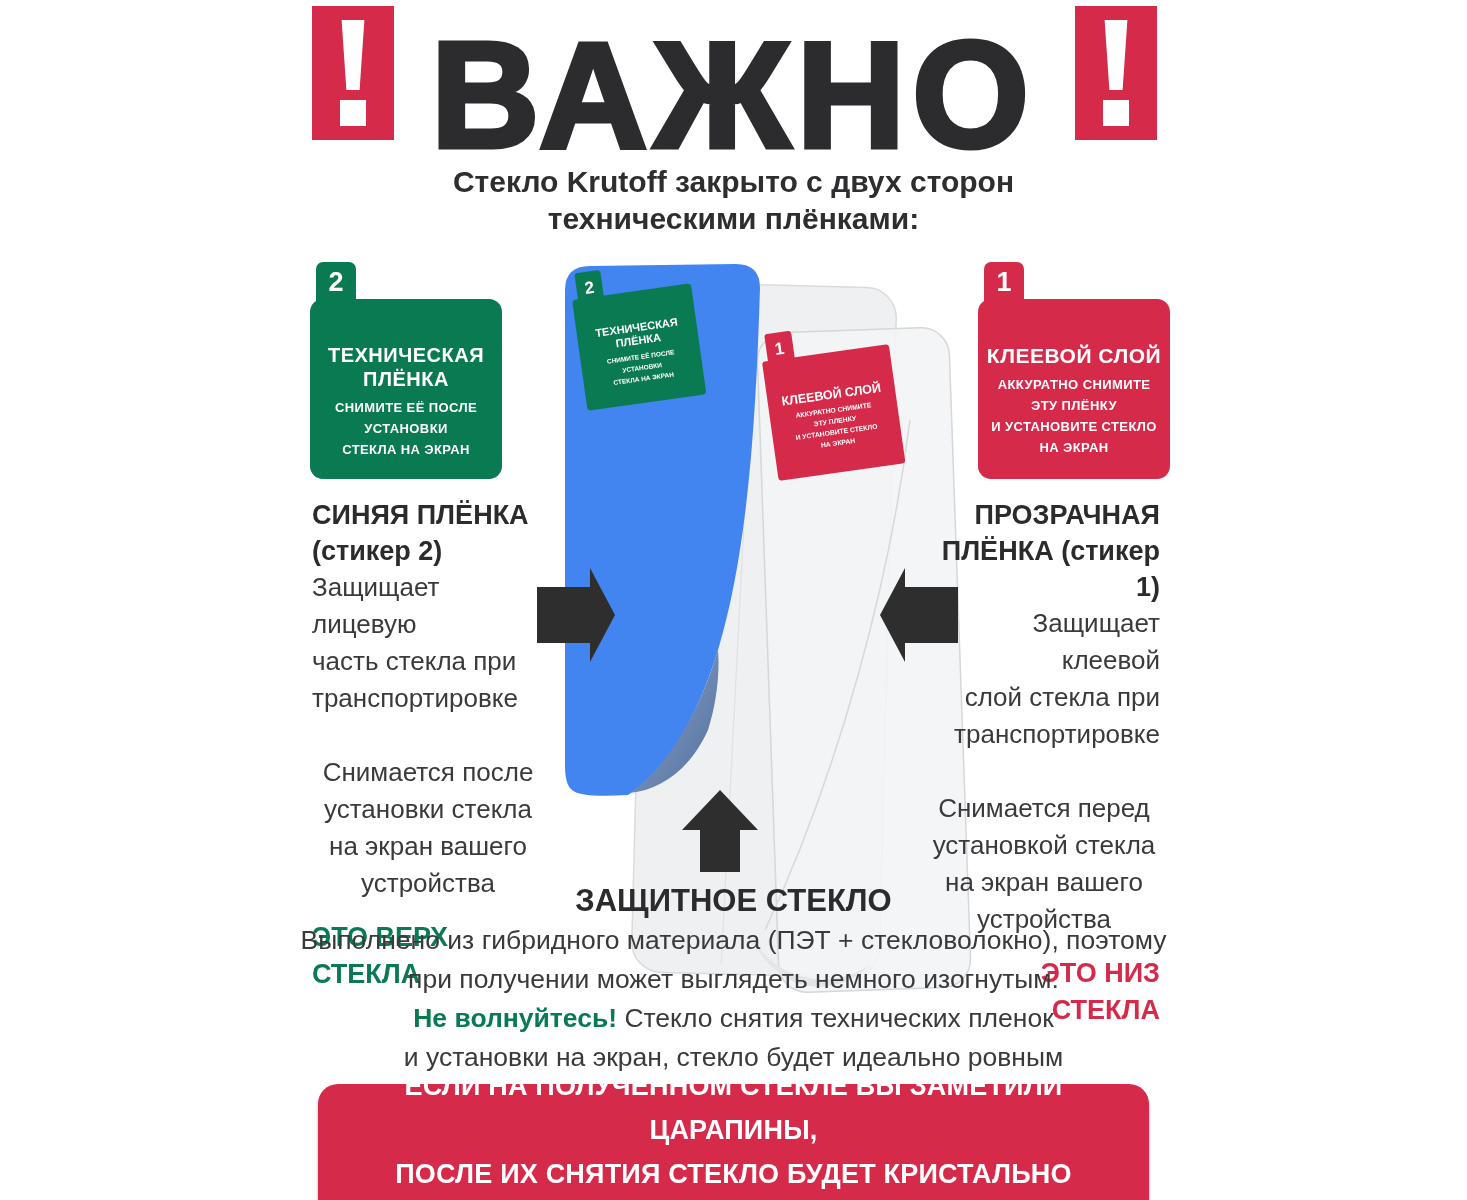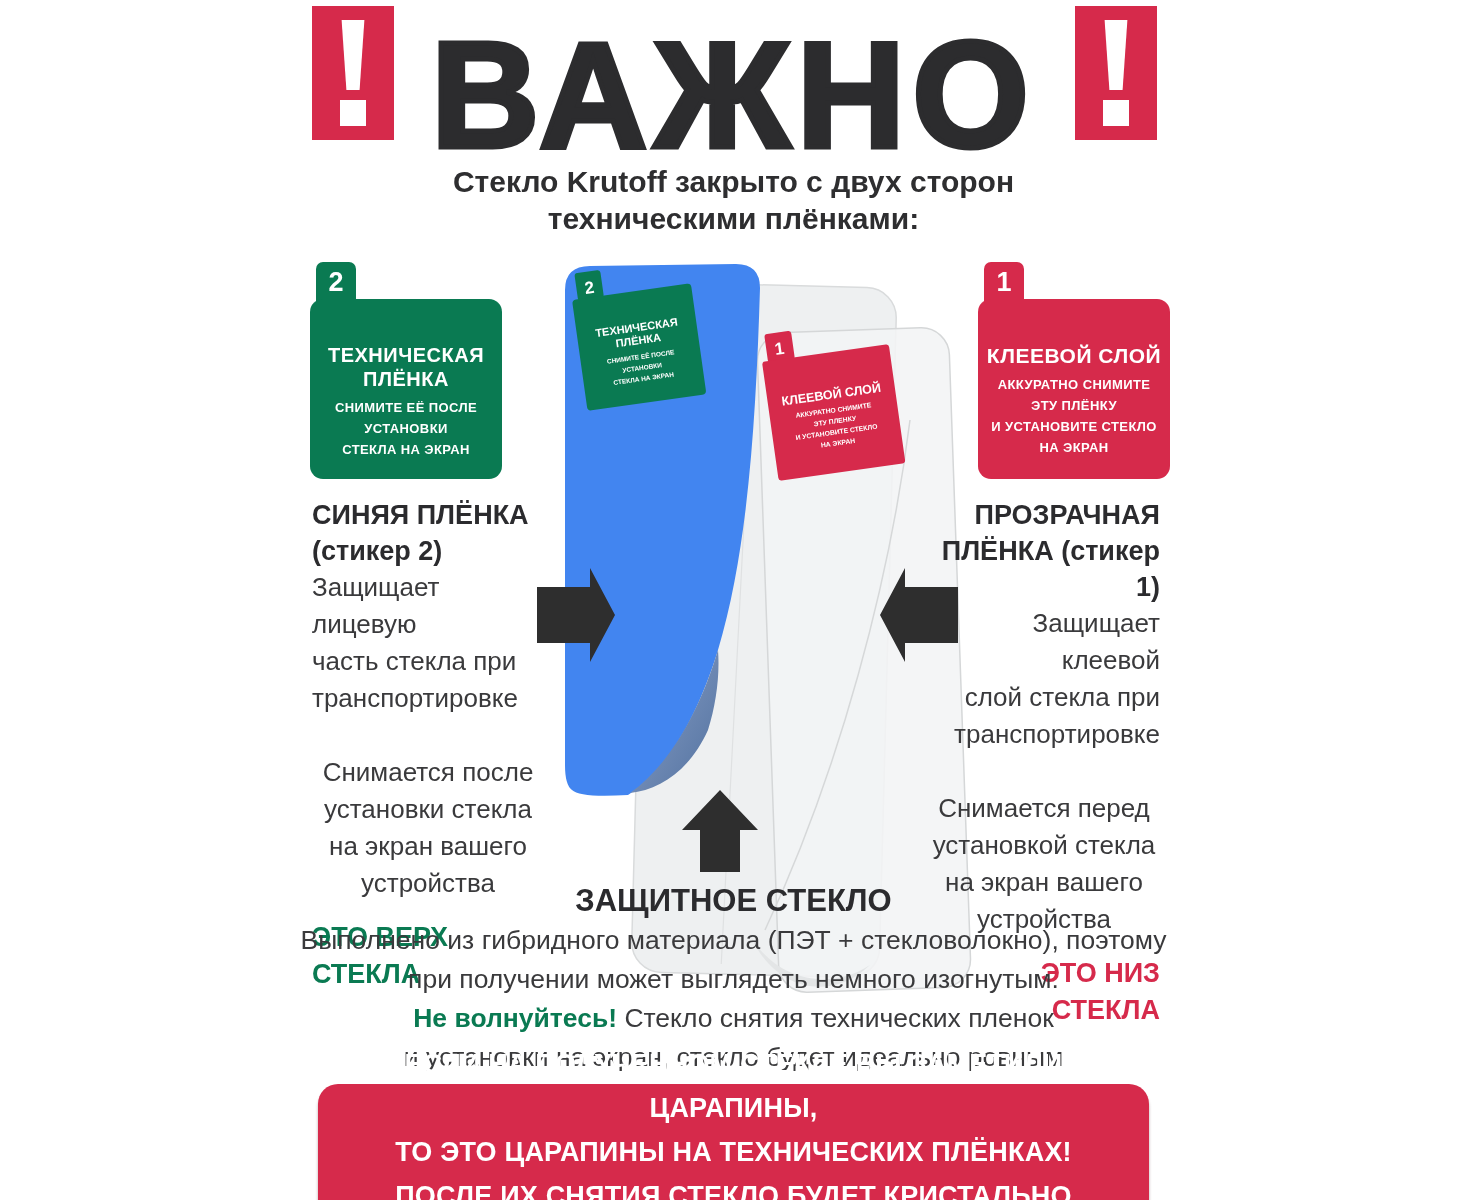--- a/index.html
+++ b/index.html
@@ -202,17 +202,16 @@
     <div class="g-body">
       <div>Выполнено из гибридного материала (ПЭТ + стекловолокно), поэтому</div>
       <div>при получении может выглядеть немного изогнутым.</div>
       <div><span class="hl">Не волнуйтесь!</span><span> Стекло снятия технических пленок</span></div>
       <div>и установки на экран, стекло будет идеально ровным</div>
     </div>
   </div>
 
   <div class="banner">
     <div>ЕСЛИ НА ПОЛУЧЕННОМ СТЕКЛЕ ВЫ ЗАМЕТИЛИ ЦАРАПИНЫ,</div>
-    <div>ТО ЭТО ЦАРАПИНЫ НА ТЕХНИЧЕСКИХ ПЛЁНКАХ!</div>
     <div>ПОСЛЕ ИХ СНЯТИЯ СТЕКЛО БУДЕТ КРИСТАЛЬНО ПРОЗРАЧНЫМ!</div>
   </div>
 
 </div>
 
 </body></html>

